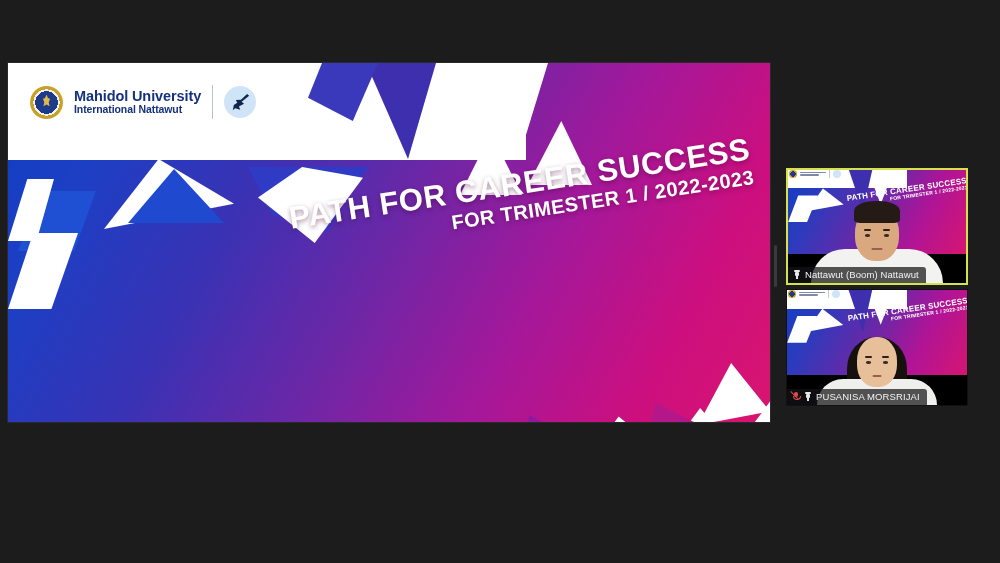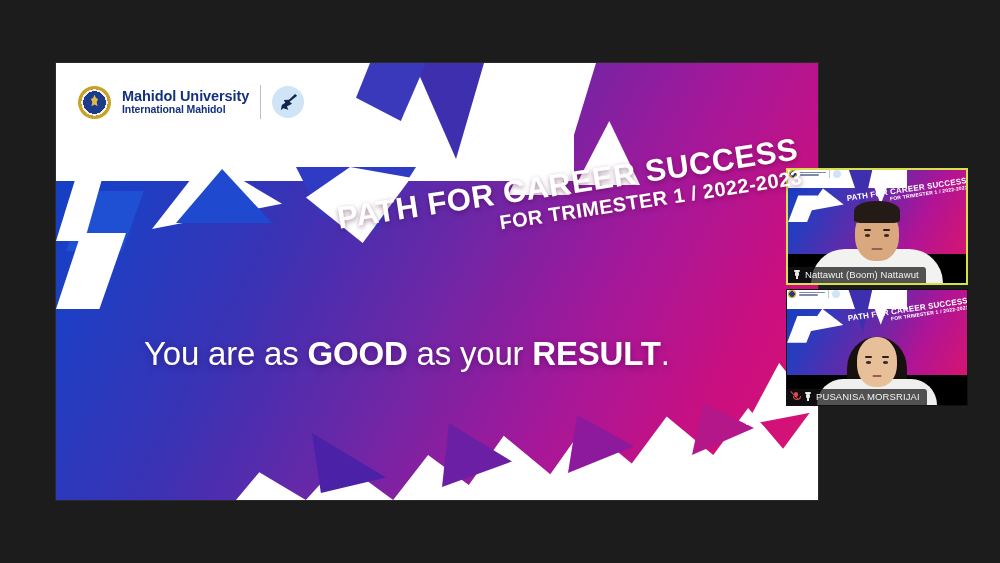--- a/index.html
+++ b/index.html
@@ -29,23 +29,22 @@
   }
   .slide-art .headerwhite{
     position:absolute;left:0;top:0;width:68%;height:27%;
     background:#ffffff;
   }
   .poly{position:absolute;background:#fff;}
   .polyc{position:absolute;}
 
   
   #main-slide{
-    left:8px;top:63px;width:762px;height:437px;
+    left:8px;top:63px;width:762px;height:359px;
     box-shadow:0 0 0 1px #2a2a2a;
-    margin-left:48px;
   }
 
   
   .logo-bar{
     position:absolute;left:22px;top:22px;display:flex;align-items:center;gap:11px;z-index:30;
   }
   .mu-seal{
     width:33px;height:33px;border-radius:50%;
     background:radial-gradient(circle at 50% 50%, #1e3a8a 0 48%, #f1f1f1 48% 56%, #c8a227 56% 78%, #f7f3e2 78% 88%, #b9972a 88% 100%);
     position:relative;flex:none;
@@ -199,32 +198,31 @@
     <div class="polyc" style="left:256px;top:370px;width:74px;height:60px;background:#4b21a8;clip-path:polygon(0 0,100% 74%,12% 100%);"></div>
     <div class="polyc" style="left:386px;top:360px;width:70px;height:64px;background:#6a1fa4;clip-path:polygon(10% 0,100% 60%,0 100%);"></div>
     <div class="polyc" style="left:512px;top:352px;width:66px;height:58px;background:#8d1a9c;clip-path:polygon(14% 0,100% 54%,0 100%);"></div>
     <div class="polyc" style="left:636px;top:340px;width:62px;height:52px;background:#b3178a;clip-path:polygon(18% 0,100% 48%,0 100%);"></div>
     <div class="poly" style="left:690px;top:300px;width:72px;height:62px;clip-path:polygon(0 100%,46% 0,100% 78%);"></div>
 
     <div class="logo-bar">
       <div class="mu-seal"></div>
       <div class="logo-text">
         <div class="l1">Mahidol University</div>
-        <div class="l2">International Mahidol</div>
+        <div class="l2">International Nattawut</div>
       </div>
       <div class="logo-div"></div>
       <div class="ic-circle"></div>
     </div>
 
     <div class="title-block">
       <div class="t1">PATH FOR CAREER SUCCESS</div>
       <div class="t2">FOR TRIMESTER 1 / 2022-2023</div>
     </div>
 
-    <div class="quote"><span>You are as </span><b>GOOD</b><span> as your </span><b>RESULT</b><span>.</span></div>
   </div>
 
   <div id="tile-1" class="tile">
     <div class="feed">
       <div class="mini">
         <div class="gradient"></div>
         <div class="headerwhite"></div>
         <div class="poly" style="left:44%;top:0;width:16%;height:44%;clip-path:polygon(0 0,100% 0,50% 100%);"></div>
         <div class="polyc" style="left:34%;top:0;width:14%;height:52%;background:#3d2fae;clip-path:polygon(0 0,100% 0,60% 100%);"></div>
         <div class="poly" style="left:2%;top:34%;width:16%;height:30%;clip-path:polygon(34% 0,100% 0,64% 100%,0 100%);"></div>

